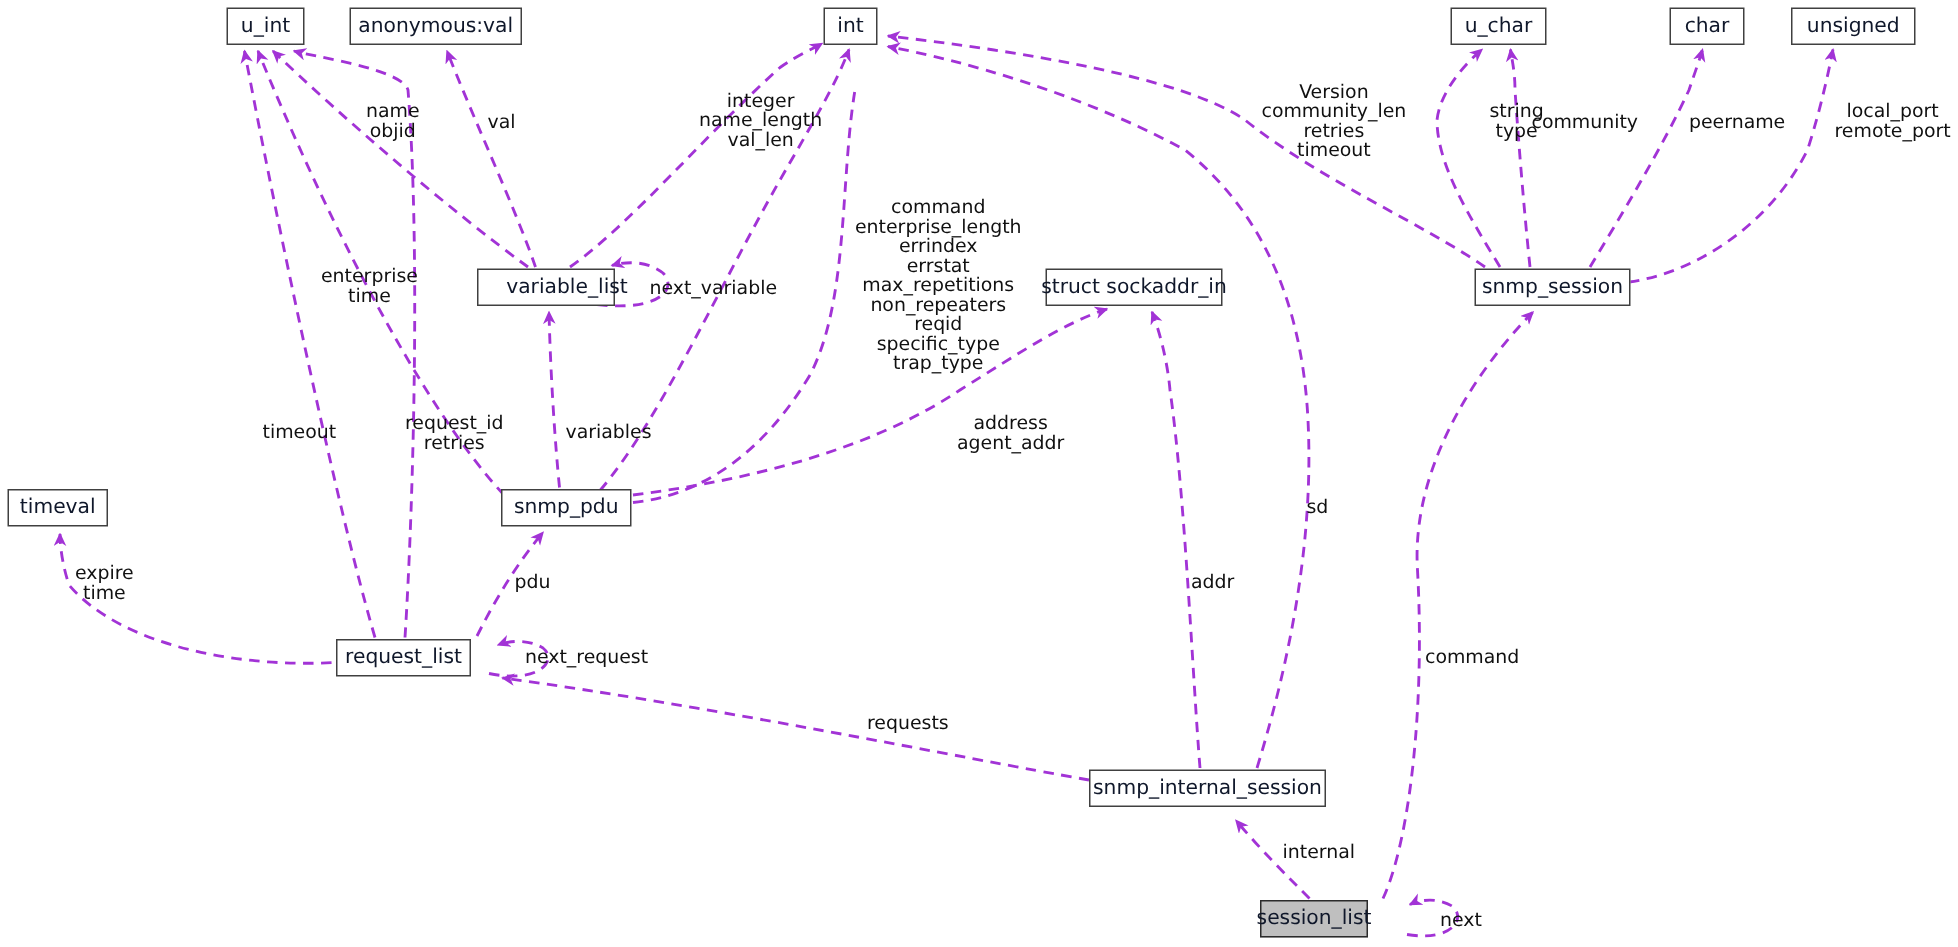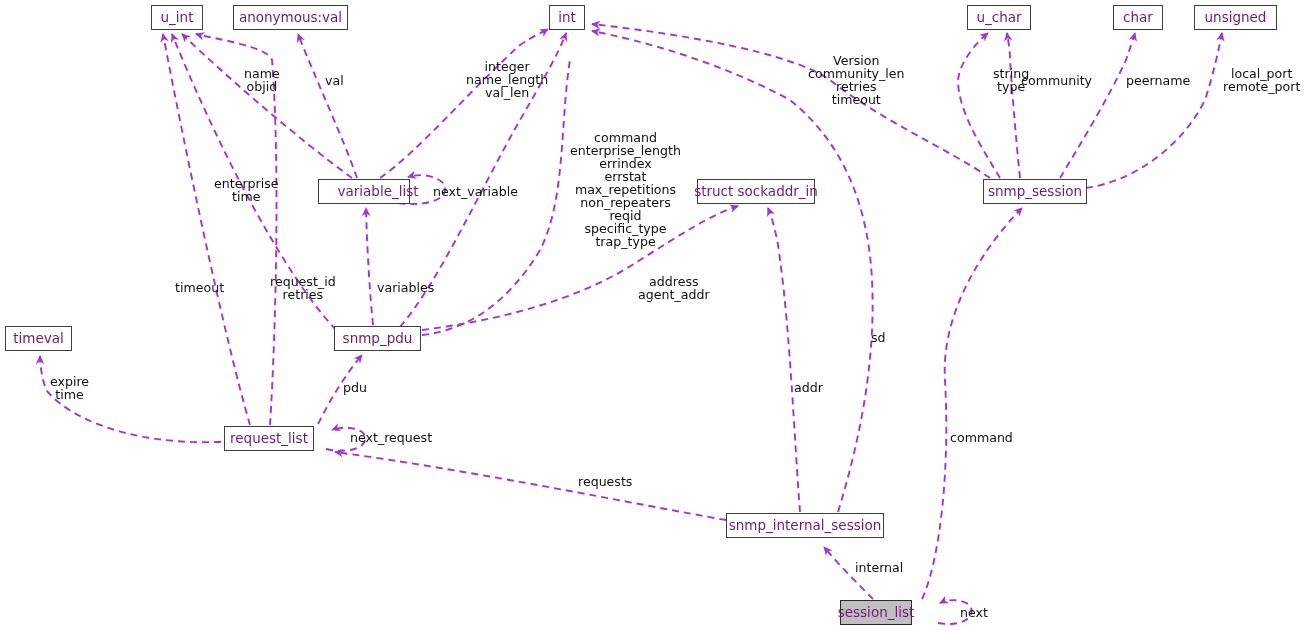--- a/index.html
+++ b/index.html
@@ -20,21 +20,21 @@
     left: 0;
     top: 0;
     width: 1305px;
     height: 631px;
   }
   .node {
     position: absolute;
     box-sizing: border-box;
     border: 1.6px solid #404040;
     background: #ffffff;
-    color: #701a75;
+    color: #0f172a;
     font-size: 13.5px;
     line-height: 1;
     display: flex;
     align-items: center;
     justify-content: center;
     white-space: nowrap;
     z-index: 5;
   }
   .node.highlight {
     background: #bfbfbf;
@@ -131,21 +131,21 @@
   <div class="node" style="left: 726px; top: 513px; width: 158px; height: 25px;">snmp_internal_session</div>
   <div class="node highlight" style="left: 840px; top: 600px; width: 72px; height: 25px;">session_list</div>
 
   <div id="edge-label-layer">
       <div class="edge-label" style="left: 244px; top: 67px;">name
 objid</div>
       <div class="edge-label" style="left: 325px; top: 74px;">val</div>
       <div class="edge-label" style="left: 466px; top: 60px;">integer
 name_length
 val_len</div>
-      <div class="edge-label" style="left: 808px; top: 54px;">Version
+      <div class="edge-label" style="left: 841px; top: 54px;">Version
 community_len
 retries
 timeout</div>
       <div class="edge-label" style="left: 963px; top: 67px; margin-left: 30px;">string
 type</div>
       <div class="edge-label" style="left: 1021px; top: 74px;">community</div>
       <div class="edge-label" style="left: 1126px; top: 74px;">peername</div>
       <div class="edge-label" style="left: 1223px; top: 67px;">local_port
 remote_port</div>
       <div class="edge-label" style="left: 570px; top: 131px;">command

